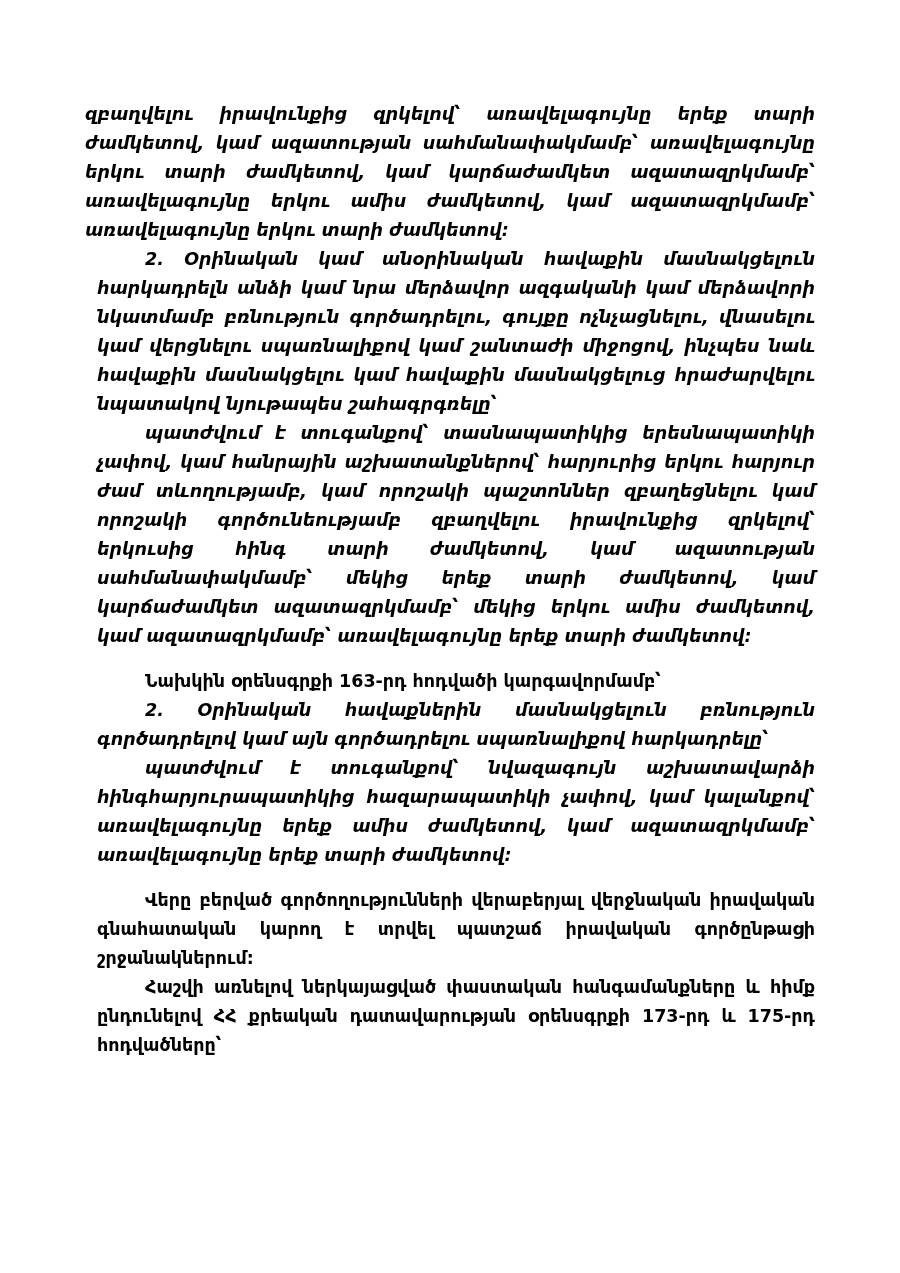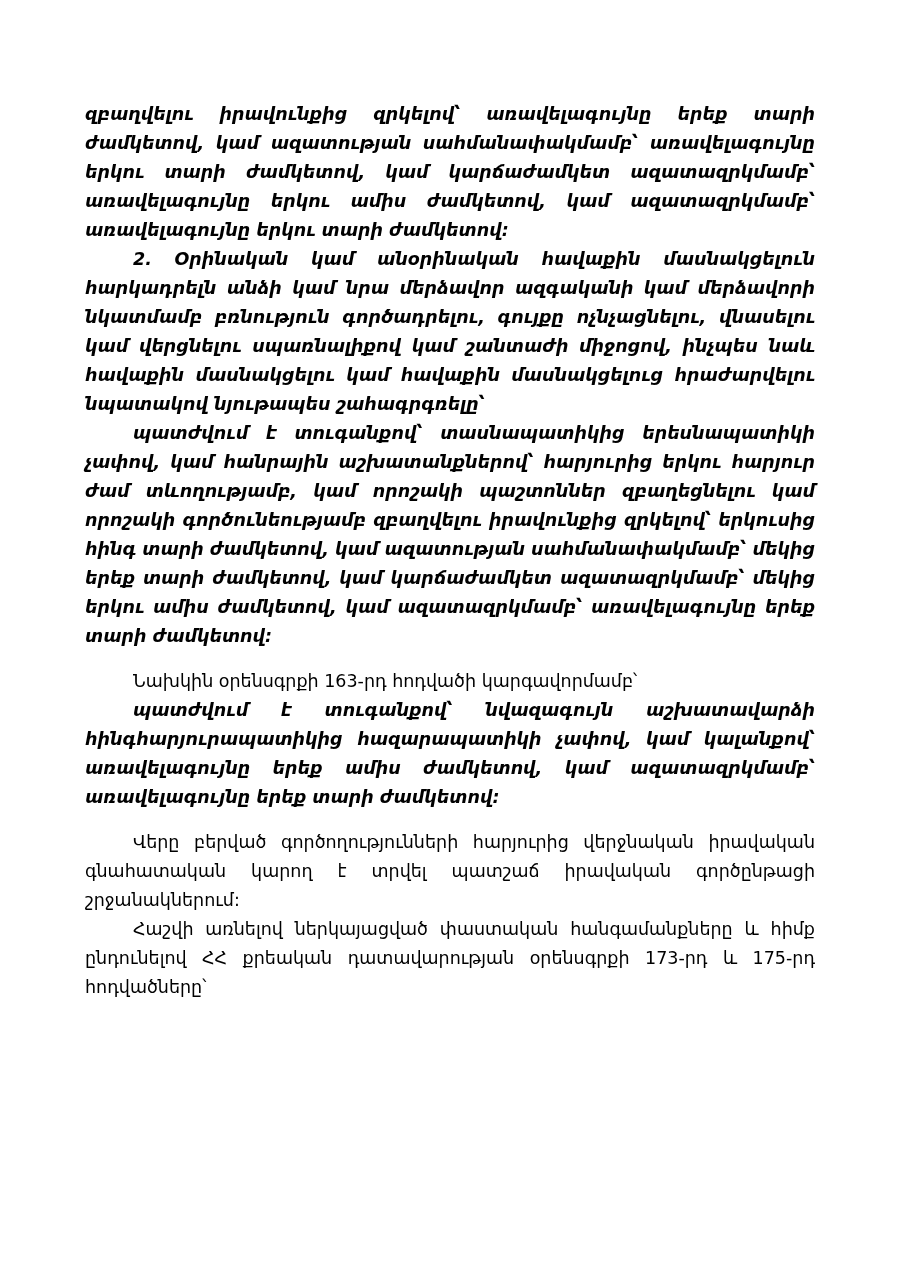--- a/index.html
+++ b/index.html
@@ -26,39 +26,41 @@
     text-align: justify;
     -webkit-hyphens: none;
     hyphens: none;
   }
   p.para {
     margin: 0;
     padding: 0;
   }
   p.para.indent {
     text-indent: 48px;
+    margin-left: 12px;
   }
   p.para.gap-before {
     margin-top: 16px;
   }
   p.para.bold-italic {
     font-weight: bold;
     font-style: italic;
   }
   p.para.regular {
-    font-weight: normal;
+    font-weight: bold;
     font-style: normal;
   }
 </style>
 </head>
 <body>
 
 <div class="page">
   <div class="text-block">
       <p class="para bold-italic">զբաղվելու իրավունքից զրկելով՝ առավելագույնը երեք տարի ժամկետով, կամ ազատության սահմանափակմամբ՝ առավելագույնը երկու տարի ժամկետով, կամ կարճաժամկետ ազատազրկմամբ՝ առավելագույնը երկու ամիս ժամկետով, կամ ազատազրկմամբ՝ առավելագույնը երկու տարի ժամկետով:</p>
       <p class="para bold-italic indent">2. Օրինական կամ անօրինական հավաքին մասնակցելուն հարկադրելն անձի կամ նրա մերձավոր ազգականի կամ մերձավորի նկատմամբ բռնություն գործադրելու, գույքը ոչնչացնելու, վնասելու կամ վերցնելու սպառնալիքով կամ շանտաժի միջոցով, ինչպես նաև հավաքին մասնակցելու կամ հավաքին մասնակցելուց հրաժարվելու նպատակով նյութապես շահագրգռելը՝</p>
       <p class="para bold-italic indent">պատժվում է տուգանքով՝ տասնապատիկից երեսնապատիկի չափով, կամ հանրային աշխատանքներով՝ հարյուրից երկու հարյուր ժամ տևողությամբ, կամ որոշակի պաշտոններ զբաղեցնելու կամ որոշակի գործունեությամբ զբաղվելու իրավունքից զրկելով՝ երկուսից հինգ տարի ժամկետով, կամ ազատության սահմանափակմամբ՝ մեկից երեք տարի ժամկետով, կամ կարճաժամկետ ազատազրկմամբ՝ մեկից երկու ամիս ժամկետով, կամ ազատազրկմամբ՝ առավելագույնը երեք տարի ժամկետով:</p>
       <p class="para regular indent gap-before">Նախկին օրենսգրքի 163-րդ հոդվածի կարգավորմամբ՝</p>
+      <p class="para bold-italic indent">2. Օրինական հավաքներին մասնակցելուն բռնություն գործադրելով կամ այն գործադրելու սպառնալիքով հարկադրելը՝</p>
       <p class="para bold-italic indent">պատժվում է տուգանքով՝ նվազագույն աշխատավարձի հինգհարյուրապատիկից հազարապատիկի չափով, կամ կալանքով՝ առավելագույնը երեք ամիս ժամկետով, կամ ազատազրկմամբ՝ առավելագույնը երեք տարի ժամկետով:</p>
-      <p class="para regular indent gap-before">Վերը բերված գործողությունների հարյուրից վերջնական իրավական գնահատական կարող է տրվել պատշաճ իրավական գործընթացի շրջանակներում:</p>
+      <p class="para regular indent gap-before">Վերը բերված գործողությունների վերաբերյալ վերջնական իրավական գնահատական կարող է տրվել պատշաճ իրավական գործընթացի շրջանակներում:</p>
       <p class="para regular indent">Հաշվի առնելով ներկայացված փաստական հանգամանքները և հիմք ընդունելով ՀՀ քրեական դատավարության օրենսգրքի 173-րդ և 175-րդ հոդվածները՝</p>
     </div>
 </div>
 
 </body></html>

